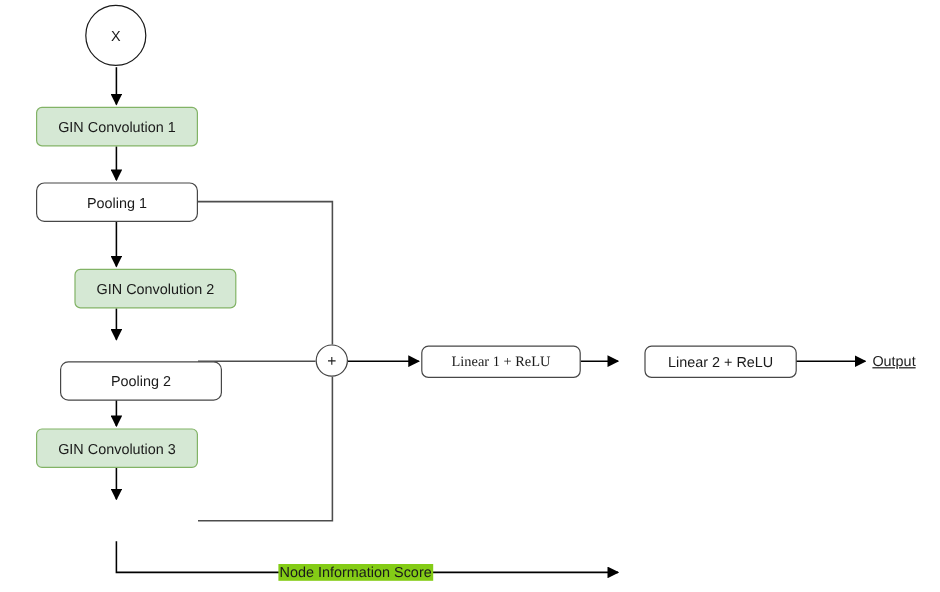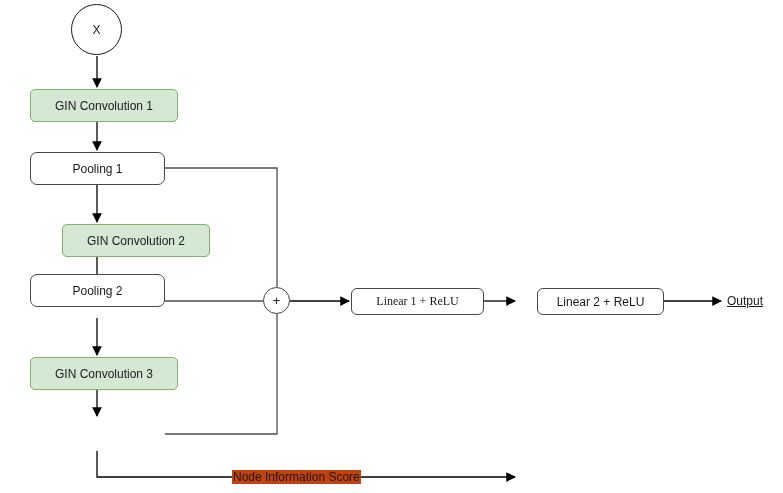--- a/index.html
+++ b/index.html
@@ -12,21 +12,21 @@
     overflow:hidden;
   }
   .connectors{position:absolute;left:0;top:0;width:783px;height:493px;}
   .node{
     position:absolute;
     display:flex;align-items:center;justify-content:center;
     box-sizing:border-box;text-align:center;
     background:#ffffff;
   }
   .gin{
-    width:148px;height:33px;left:30px;
+    width:135px;height:33px;left:30px;
     background:#d5e8d4;border:1px solid #82b366;border-radius:5px;
   }
   .pool{
     width:135px;height:33px;left:30px;
     background:#ffffff;border:1px solid #474747;border-radius:7px;
   }
   .linear{
     height:27px;top:288px;
     background:#ffffff;border:1px solid #474747;border-radius:6px;
   }
@@ -39,21 +39,21 @@
   }
   .plus-circle{
     left:263px;top:287px;width:27px;height:27px;
     border:1px solid #424242;
     font-size:13px;
   }
   .free-label{position:absolute;display:flex;align-items:center;justify-content:center;}
   .output-label{left:727px;top:294px;height:14px;text-decoration:underline;}
   .score-label{
     top:470px;left:232px;
-    background:#c2410c;padding:0 1px;
+    background:#84cc16;padding:0 1px;
   }
 </style>
 </head>
 <body>
 
 <div class="stage">
 
   <svg class="connectors" width="783" height="493" viewBox="0 0 783 493" xmlns="http://www.w3.org/2000/svg">
     <defs>
       <marker id="arrow" viewBox="0 0 10 10" refX="9" refY="5" markerWidth="7.5" markerHeight="7.5" orient="auto-start-reverse">
@@ -90,21 +90,21 @@
 
   <div class="node gin" style="top:89px;">
     <span>GIN Convolution 1</span>
   </div>
   <div class="node pool" style="top:152px;">
     <span>Pooling 1</span>
   </div>
   <div class="node gin" style="top:224px;margin-left:32px;">
     <span>GIN Convolution 2</span>
   </div>
-  <div class="node pool" style="top:274px;">
+  <div class="node pool" style="top:301px;margin-left:20px;">
     <span>Pooling 2</span>
   </div>
   <div class="node gin" style="top:357px;">
     <span>GIN Convolution 3</span>
   </div>
 
   <div class="node circle-node plus-circle">
     <span>+</span>
   </div>
 

